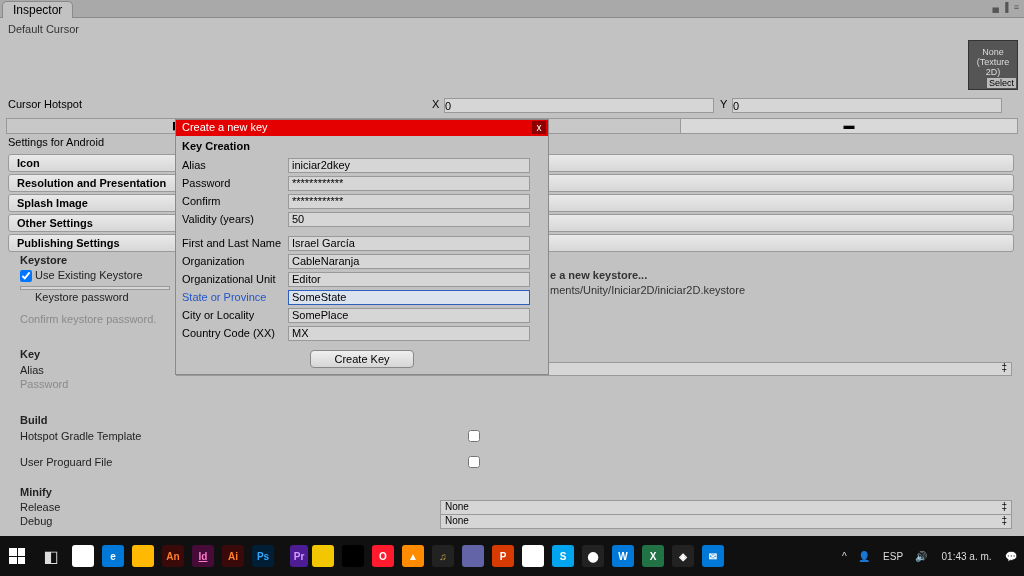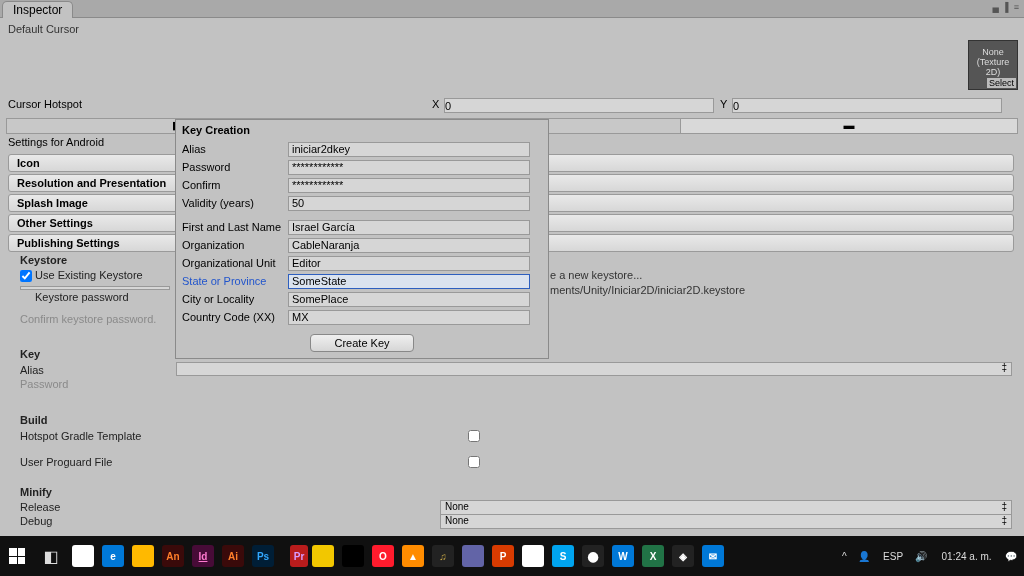--- a/index.html
+++ b/index.html
@@ -43,21 +43,21 @@
   
   .secbar { position:absolute; left:8px; right:10px; height:18px;
             background:linear-gradient(#e9e9e9,#d7d7d7); border:1px solid #9a9a9a;
             border-radius:3px; font-size:11px; font-weight:bold; padding:2px 8px 0 8px; }
 
   .indent { position:absolute; left:20px; font-size:11px; color:#222; }
   .indent.dim { color:#8a8a8a; }
   .chk { width:12px; height:12px; vertical-align:middle;}
   .thinField { position:absolute; left:20px; height:4px; width:150px; background:#d6d6d6; border:1px solid #999;}
 
-  .keystoreMsg { position:absolute; left:550px; font-size:11px; color:#333;}
+  .keystoreMsg { position:absolute; left:550px; font-size:11px; color:#333;font-weight:bold;}
   .keystorePath{ position:absolute; left:550px; font-size:11px; color:#333;}
   .dd { position:absolute; left:440px; right:12px; height:15px; background:#d6d6d6;
         border:1px solid #999; font-size:10px; padding:0 4px;}
   .dd::after{content:"‡"; position:absolute; right:4px; top:0; font-size:10px;}
 
   
   .dialog { position:absolute; left:176px; top:120px; width:372px; background:#c2c2c2;
             box-shadow:0 0 0 1px #8a8a8a; z-index:50; font-size:11px; }
   .dlgTitle{ background:#e40000; color:#fff; height:16px; padding:1px 6px; position:relative;}
   .dlgTitle .x{ position:absolute; right:2px; top:1px; width:14px; height:13px; background:#8e0000;
@@ -162,20 +162,24 @@
 
     <div class="indent" style="top:468px;font-weight:bold;">Minify</div>
     <div class="indent" style="top:483px;">Release</div>
     <div class="dd" style="top:482px;">None</div>
     <div class="indent" style="top:497px;">Debug</div>
     <div class="dd" style="top:496px;">None</div>
 
   </div>
 
   <div class="dialog">
+    <div class="dlgTitle">
+      <span>Create a new key</span>
+      <span class="x">x</span>
+    </div>
     <div class="dlgSub">Key Creation</div>
 
     <div class="dlgRow">
         <span class="l">Alias</span>
       <input value="iniciar2dkey" style="">
       </div>
     <div class="dlgRow">
         <span class="l">Password</span>
       <input value="************" style="">
       </div>
@@ -242,21 +246,21 @@
         <div class="tb-icon app">
           <div class="tb-sq" style="background: rgb(71, 11, 55); color: rgb(255, 122, 208); text-decoration: underline;">Id</div>
         </div>
         <div class="tb-icon app">
           <div class="tb-sq" style="background: rgb(58, 10, 10); color: rgb(255, 127, 42);">Ai</div>
         </div>
         <div class="tb-icon app">
           <div class="tb-sq" style="background: rgb(0, 30, 54); color: rgb(49, 168, 255);">Ps</div>
         </div>
         <div class="tb-icon app">
-          <div class="tb-sq" style="background: #b91c1c; color: rgb(217, 156, 255); margin-left: 12px;">Pr</div>
+          <div class="tb-sq" style="background: #4c1d95; color: rgb(217, 156, 255); margin-left: 12px;">Pr</div>
         </div>
         <div class="tb-icon app">
           <div class="tb-sq" style="background: rgb(242, 199, 0); color: rgb(0, 0, 0);"></div>
         </div>
         <div class="tb-icon app">
           <div class="tb-sq" style="background: rgb(0, 0, 0); color: rgb(68, 68, 68);"></div>
         </div>
         <div class="tb-icon app">
           <div class="tb-sq" style="background: rgb(255, 27, 45); color: rgb(255, 255, 255);">O</div>
         </div>
@@ -293,19 +297,19 @@
         <div class="tb-icon app">
           <div class="tb-sq" style="background: rgb(0, 120, 215); color: rgb(255, 255, 255);">✉</div>
         </div>
       </div>
     <div class="tray">
       <span class="t">^</span>
       <span class="t">👤</span>
       <span class="t">ESP</span>
       <span class="t">🔊</span>
       <div class="clock">
-        <span>01:24 a. m.</span>
+        <span>01:43 a. m.</span>
       </div>
       <span class="t">💬</span>
     </div>
   </div>
 
 </div>
 
 </body></html>

